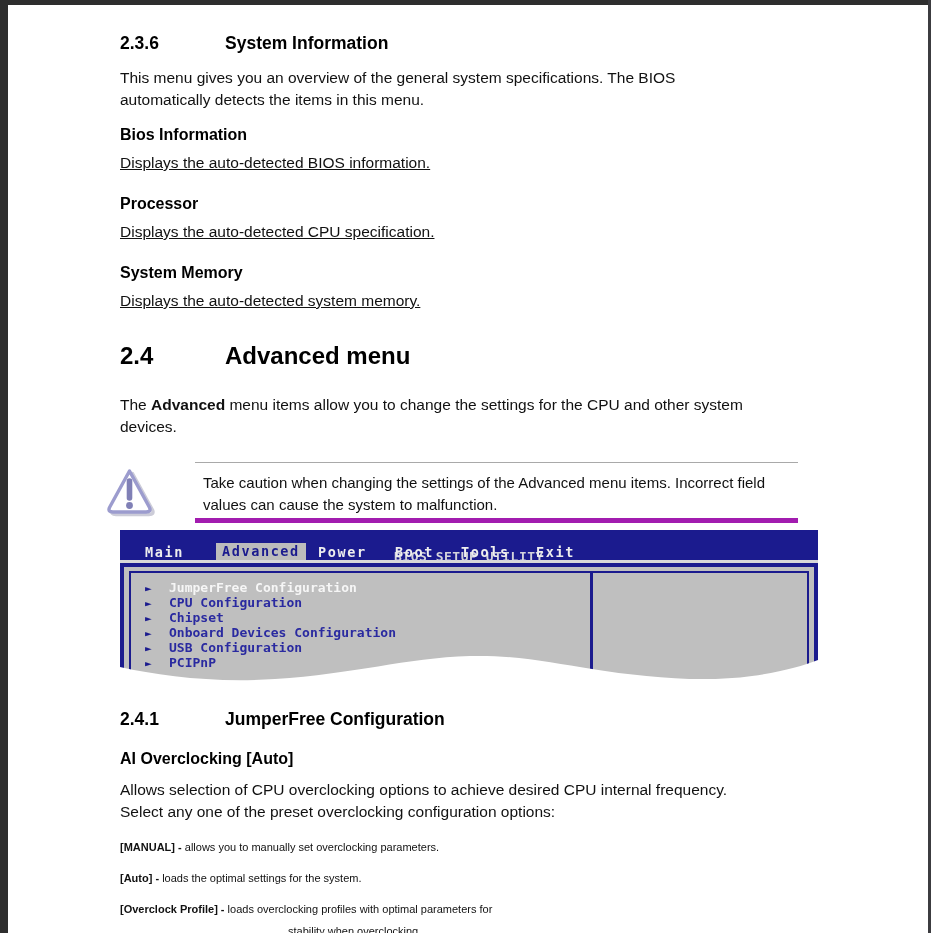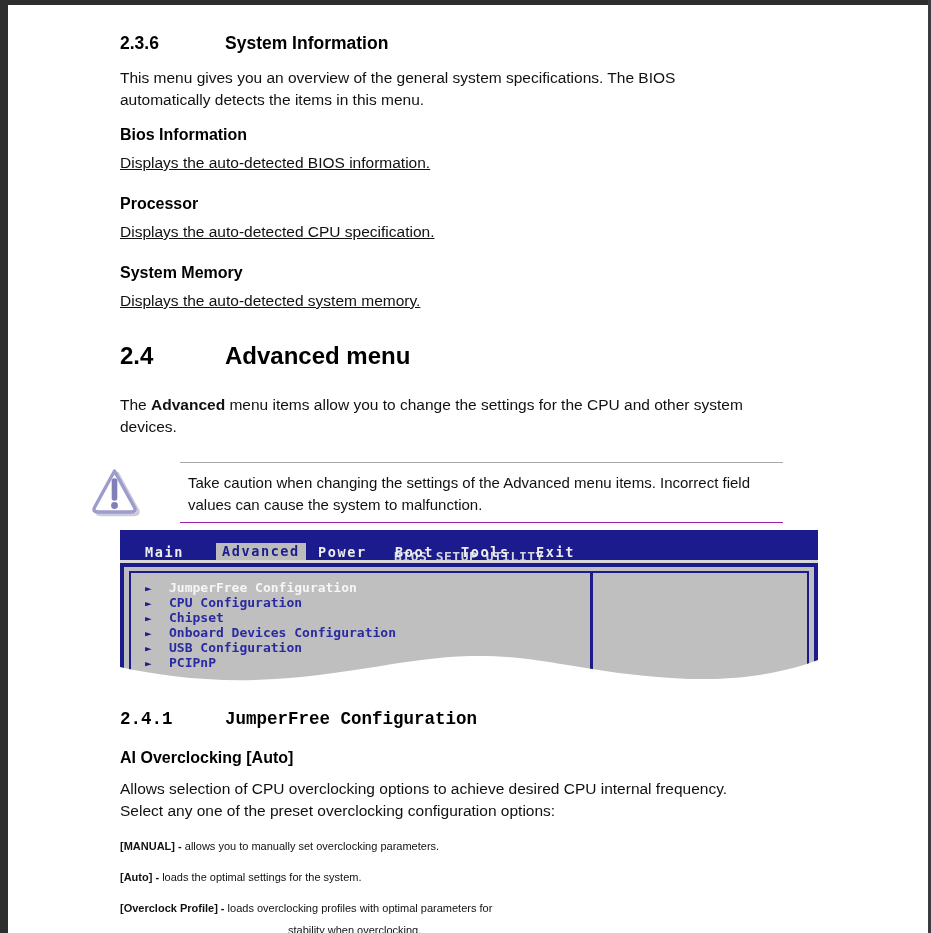--- a/index.html
+++ b/index.html
@@ -27,22 +27,22 @@
   .m-h236   { margin-top:33px; }
   .m-i236   { margin-top:13px; }
   .m-sh1    { margin-top:15px; }
   .m-sb     { margin-top:8px;text-decoration:underline; }
   .m-sh     { margin-top:21px; }
   .m-h24    { margin-top:30px; }
   .m-i24    { margin-top:24px; }
 
   
   .caution {
-    position:relative; margin-left:60px; margin-top:24px; width:603px;
-    border-top:1px solid #a9a9a9; border-bottom:1px solid #a21caf;
+    position:relative; margin-left:75px; margin-top:24px; width:603px;
+    border-top:1px solid #a9a9a9; border-bottom:5px solid #a21caf;
     height:61px; padding:9px 0 0 8px;
   }
   .caution .body-text { font-size:15px; }
   .warn-icon { position:absolute; left:-92px; top:1px; }
 
   
   .bios { position:relative; width:698px; height:162px; margin-top:7px;
           font-family:"DejaVu Sans Mono", monospace; font-weight:bold; }
   .bios-header { height:30px; background:#1b1b8e; position:relative; }
   .bios-title { text-align:center; font-size:13px; color:#d4d4dc; padding-top:19px; letter-spacing:0.5px; }
@@ -55,21 +55,21 @@
   .bios-inner { position:absolute; left:5px; right:5px; top:4px; bottom:0;
                 border:2px solid #1b1b8e; border-bottom:none; }
   .bios-items { padding:8px 0 0 14px; }
   .bios-item { font-size:13px; line-height:14px; color:#2a2aa0; white-space:nowrap; }
   .bios-item .arr { display:inline-block; width:24px; color:#1b1b8e; font-size:11px; }
   .bios-item.selected .lbl { color:#f6f6f6; }
   .bios-divider { position:absolute; left:459px; top:0; bottom:0; width:3px; background:#1b1b8e; }
   .bios-help { position:absolute; left:478px; top:7px; font-size:13px; line-height:15px; color:#2a2aa0; white-space:pre-line; }
   .bios-wave { position:absolute; left:0; bottom:0; width:698px; height:46px; }
 
-  .m-h241 { margin-top:17px;font-family:Liberation Mono, monospace; }
+  .m-h241 { margin-top:17px; }
   .m-ai   { margin-top:20px; }
   .m-aip  { margin-top:11px; }
   .opt { font-size:11px; line-height:22px; margin-top:9px; }
   .opt b { font-weight:bold; }
   .opt .line2 { margin-left:168px; }
   .m-opt1 { margin-top:13px; }
 </style>
 </head>
 <body>
 

